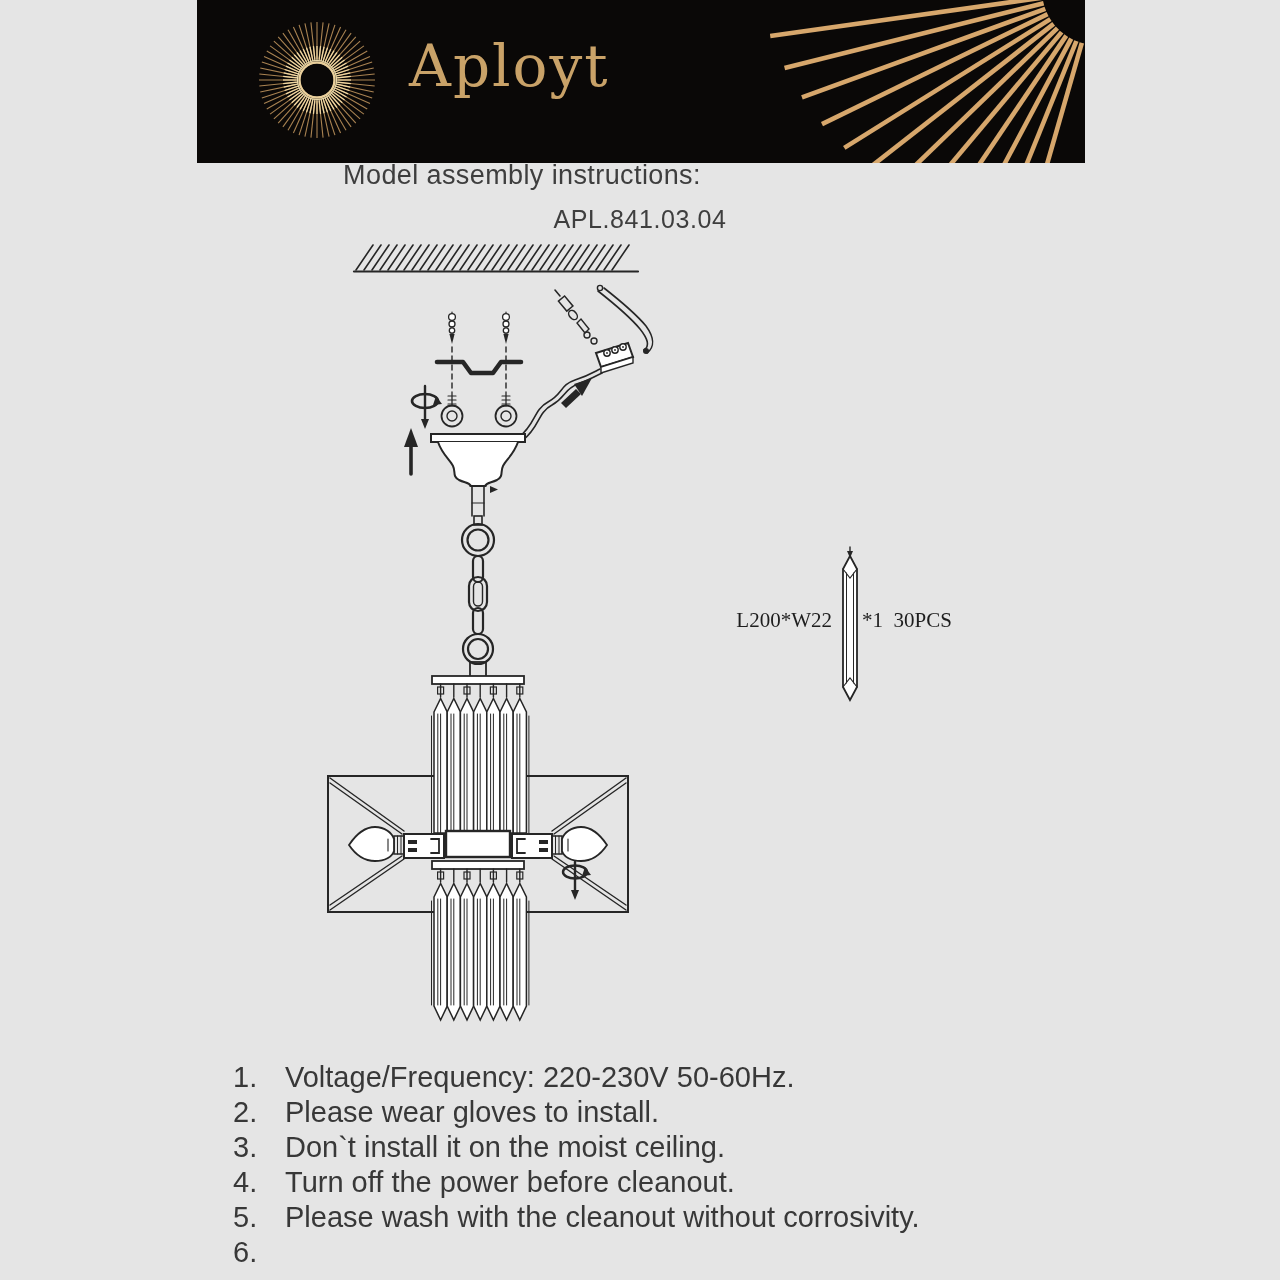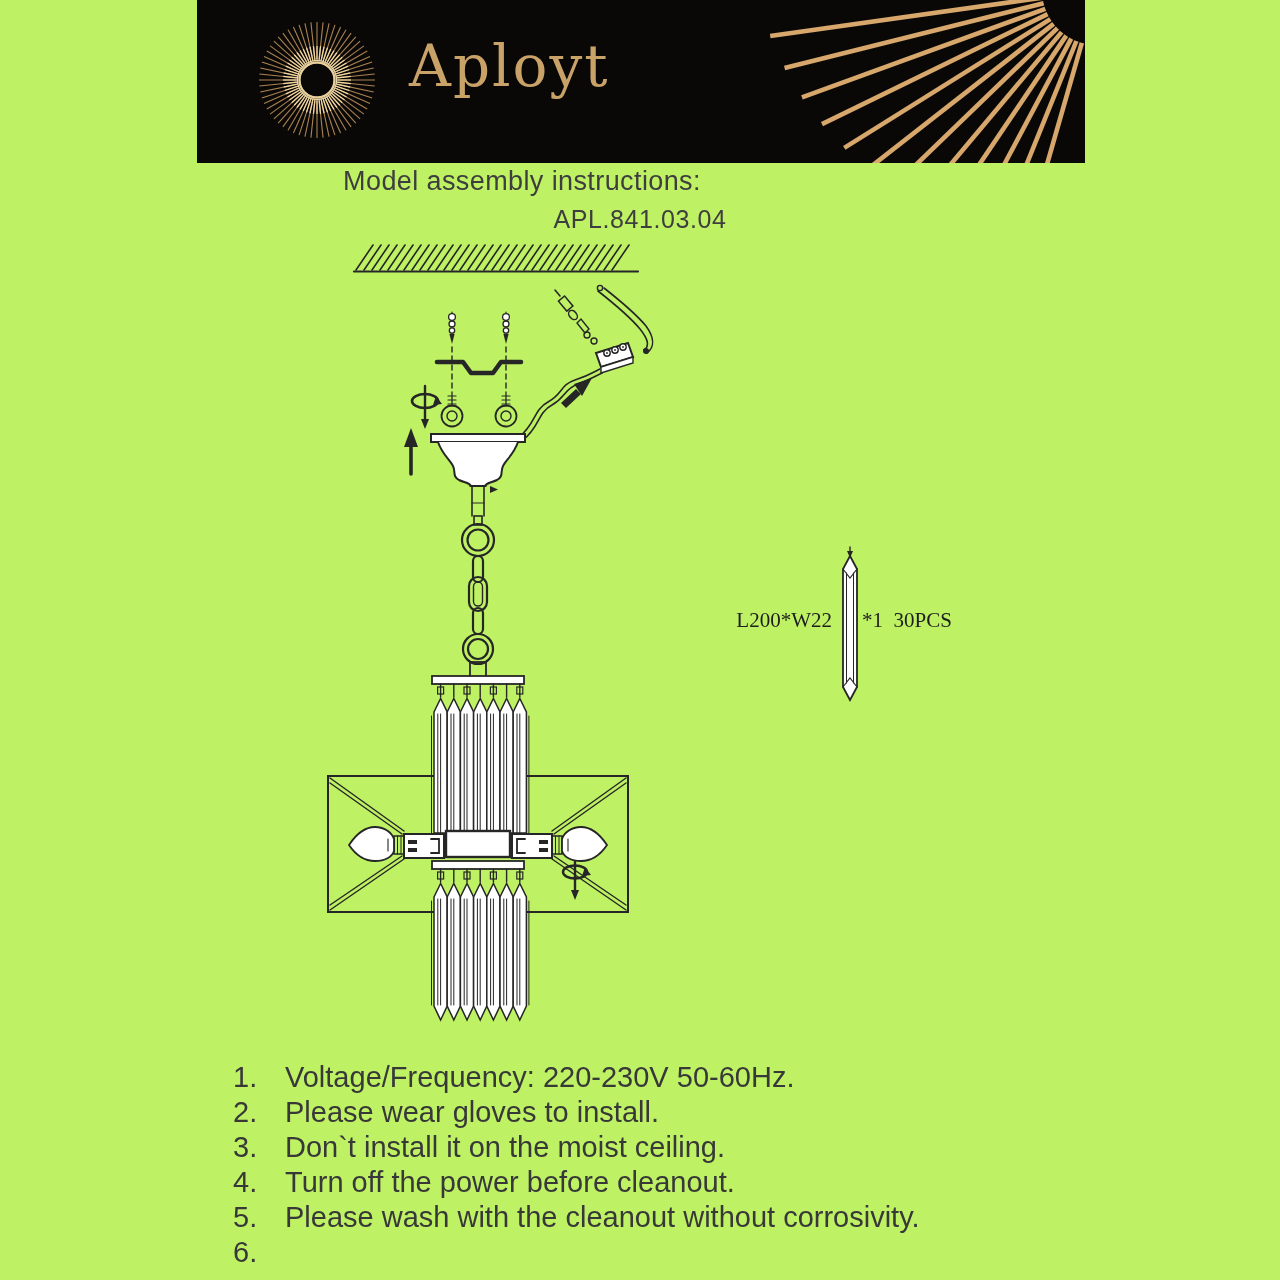--- a/index.html
+++ b/index.html
@@ -1,23 +1,23 @@
 <!DOCTYPE html>
 <html><head>
 <meta charset="utf-8">
 <style>
   html,body{margin:0;padding:0;background:#fff;}
-  #page{position:relative;width:1280px;height:1280px;background:#bef264;overflow:hidden;
+  #page{position:relative;width:1280px;height:1280px;background:#e5e5e5;overflow:hidden;
         font-family:"Liberation Sans",sans-serif;}
   .banner{position:absolute;left:197px;top:0;width:888px;height:163px;background:#0A0807;overflow:hidden;}
   .logo-svg{position:absolute;left:56px;top:16px;}
   .brand{position:absolute;left:212px;top:30px;font-family:"DejaVu Serif",serif;
          font-size:58px;line-height:72px;color:#C9A268;letter-spacing:2px;}
   .banner-rays-svg{position:absolute;left:0;top:0;}
-  .title{position:absolute;left:0;top:166px;width:1044px;text-align:center;
+  .title{position:absolute;left:0;top:160px;width:1044px;text-align:center;
          font-size:27px;color:#3E3E3E;letter-spacing:.4px;}
   .model{position:absolute;left:0;top:205px;width:1280px;text-align:center;
          font-size:25px;color:#3E3E3E;letter-spacing:.6px;}
   #diagram-svg{position:absolute;left:0;top:0;width:1280px;height:1280px;}
   .spec{position:absolute;font-family:"Liberation Serif","DejaVu Serif",serif;
         font-size:21px;color:#1e1e1e;}
   .spec-size{left:690px;top:608px;width:142px;text-align:right;}
   .spec-qty{left:862px;top:608px;white-space:pre;}
   .instructions{position:absolute;left:233px;top:1060px;}
   .row{display:flex;height:35px;align-items:center;font-size:29px;color:#383838;}

